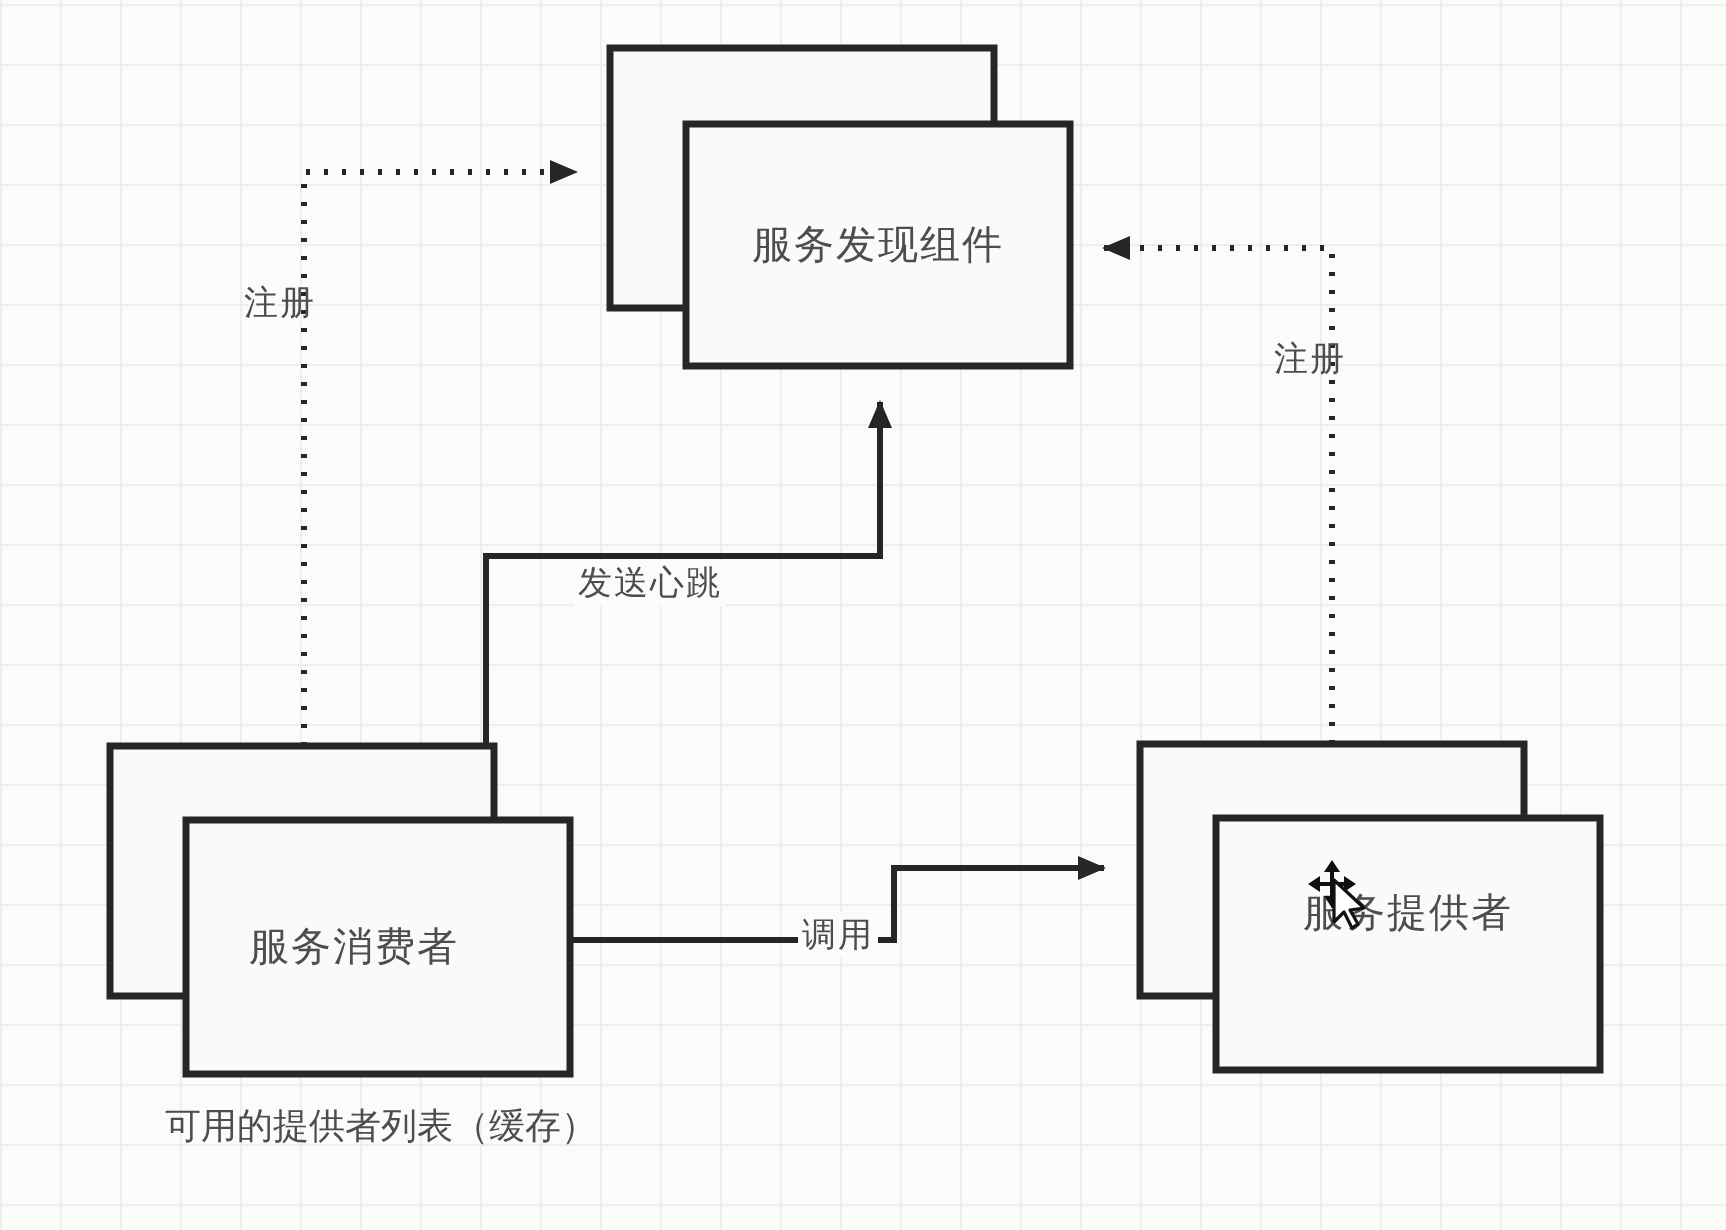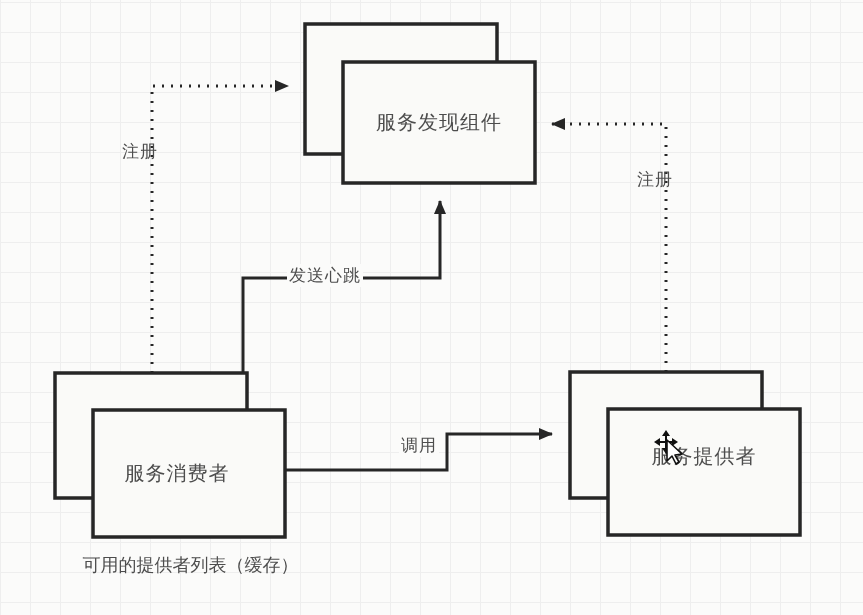--- a/index.html
+++ b/index.html
@@ -129,29 +129,29 @@
   </div>
 
   <div class="edge-label" style="left:122px; top:140px;">
     <span>注册</span>
   </div>
 
   <div class="edge-label" style="left:637px; top:168px;">
     <span>注册</span>
   </div>
 
-  <div class="edge-label" style="left:287px; top:264px; background:#fbfbfa; padding:0 2px;">
+  <div class="edge-label" style="left:287px; top:280px; background:#fbfbfa; padding:0 2px;">
     <span>发送心跳</span>
   </div>
 
-  <div class="edge-label" style="left:399px; top:434px; background:#fbfbfa; padding:0 2px;">
+  <div class="edge-label" style="left:399px; top:456px; background:#fbfbfa; padding:0 2px;">
     <span>调用</span>
   </div>
 
-  <div class="caption" style="left:58px; top:552px; width:265px;">
+  <div class="caption" style="left:58px; top:552px; width:265px;font-family:Liberation Mono, monospace;">
     <div>可用的提供者列表（缓存）</div>
   </div>
 
   <div class="cursor-layer" style="left:653px; top:428px;">
     <svg width="40" height="42" viewBox="0 0 40 42" xmlns="http://www.w3.org/2000/svg">
 
       <g fill="#101010">
         <rect x="12" y="6" width="2" height="16"></rect>
         <rect x="5" y="13" width="16" height="2"></rect>
         <path d="M13,2 L17,8 L9,8 z"></path>

